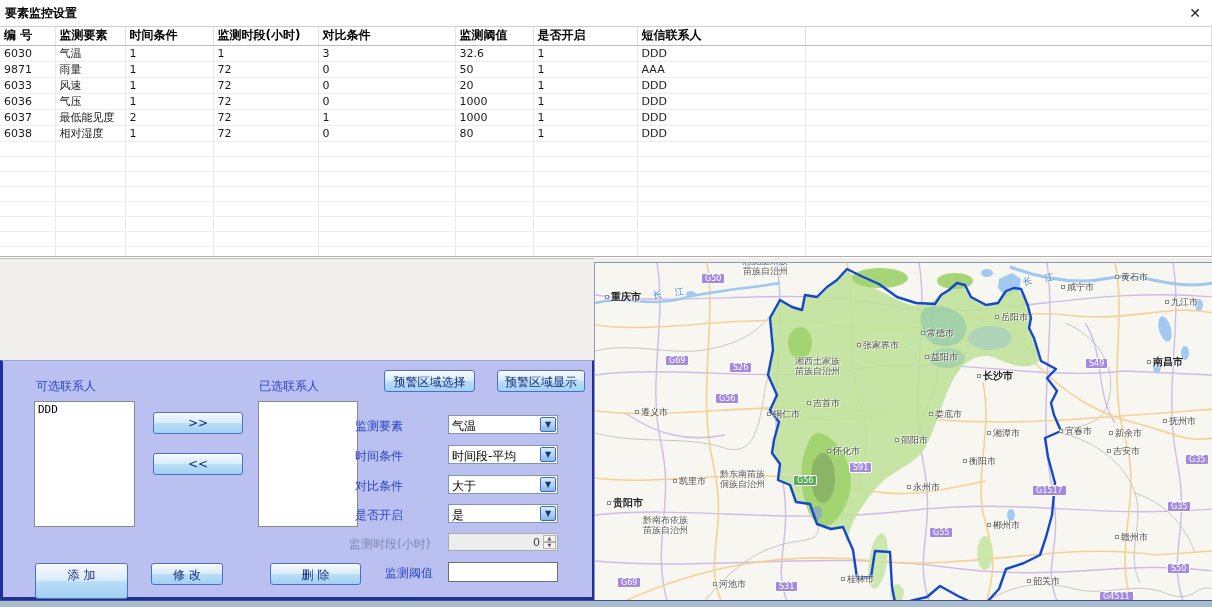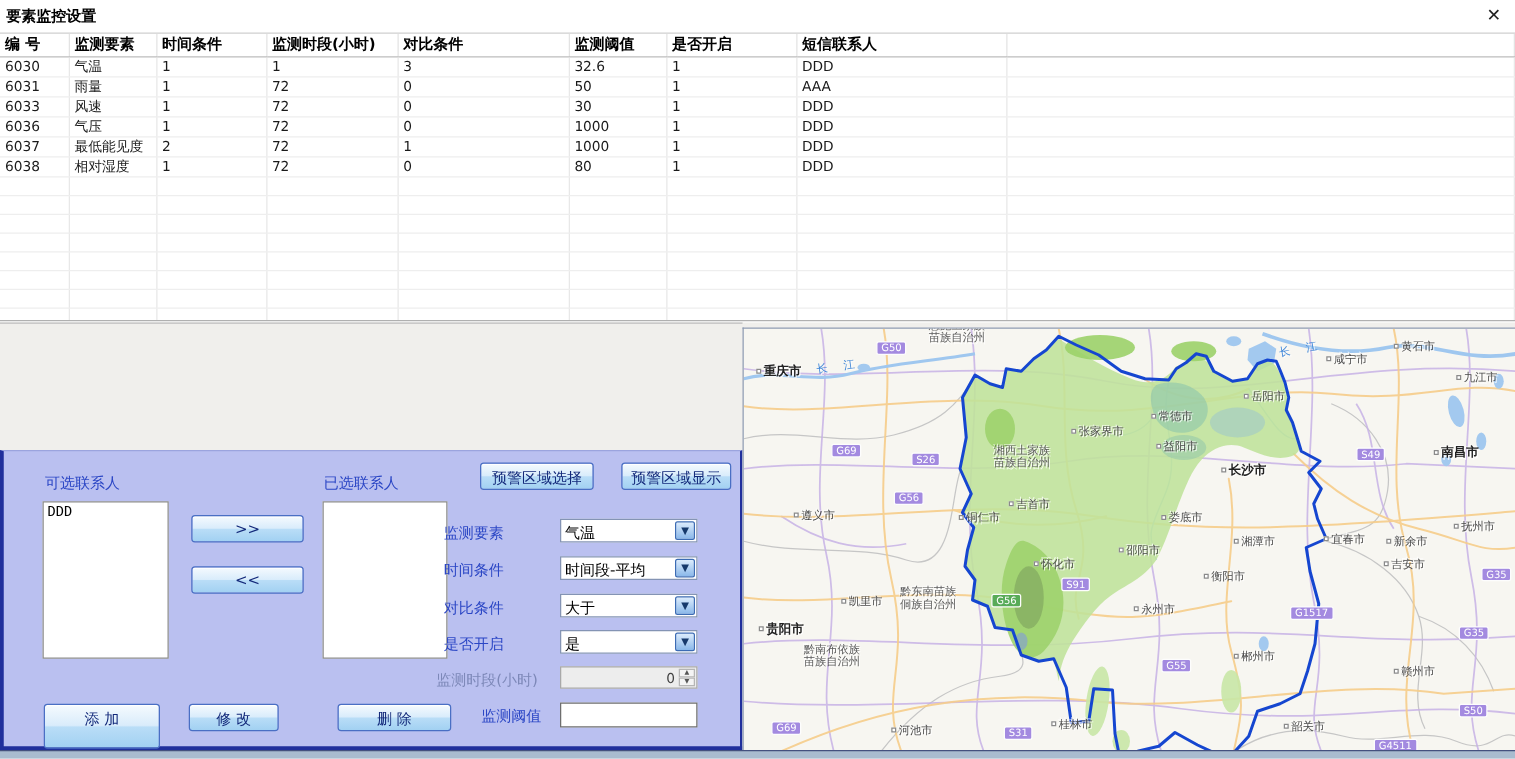--- a/index.html
+++ b/index.html
@@ -114,37 +114,37 @@
             <td>气温</td>
             <td>1</td>
             <td>1</td>
             <td>3</td>
             <td>32.6</td>
             <td>1</td>
             <td>DDD</td>
             <td></td>
           </tr>
           <tr>
-            <td>6031</td>
+            <td>9871</td>
             <td>雨量</td>
             <td>1</td>
             <td>72</td>
             <td>0</td>
             <td>50</td>
             <td>1</td>
             <td>AAA</td>
             <td></td>
           </tr>
           <tr>
             <td>6033</td>
             <td>风速</td>
             <td>1</td>
             <td>72</td>
             <td>0</td>
-            <td>30</td>
+            <td>20</td>
             <td>1</td>
             <td>DDD</td>
             <td></td>
           </tr>
           <tr>
             <td>6036</td>
             <td>气压</td>
             <td>1</td>
             <td>72</td>
             <td>0</td>
@@ -449,21 +449,21 @@
         </div>
         <div class="map-label multi" style="left: 48px; top: 252px;">
           <div>黔南布依族</div>
           <div>苗族自治州</div>
         </div>
         <span class="badge" style="left: 106px; top: 10px;">G50</span>
         <span class="badge" style="left: 70px; top: 92px;">G69</span>
         <span class="badge" style="left: 134px; top: 99px;">S26</span>
         <span class="badge" style="left: 120px; top: 130px;">G56</span>
         <span class="badge" style="left: 22px; top: 314px;">G69</span>
-        <span class="badge" style="left: 180px; top: 318px; margin-left: 28px;">S31</span>
+        <span class="badge" style="left: 180px; top: 318px;">S31</span>
         <span class="badge" style="left: 334px; top: 264px;">G55</span>
         <span class="badge" style="left: 254px; top: 199px;">S91</span>
         <span class="badge green" style="left: 198px; top: 212px;">G56</span>
         <span class="badge" style="left: 437px; top: 222px;">G1517</span>
         <span class="badge" style="left: 590px; top: 191px;">G35</span>
         <span class="badge" style="left: 572px; top: 238px;">G35</span>
         <span class="badge" style="left: 572px; top: 300px;">S50</span>
         <span class="badge" style="left: 504px; top: 328px; text-align: center;">G4511</span>
         <span class="badge" style="left: 490px; top: 95px;">S49</span>
         <div class="river-label" style="left: 58px; top: 24px; transform: rotate(-8deg);">长 江</div>

